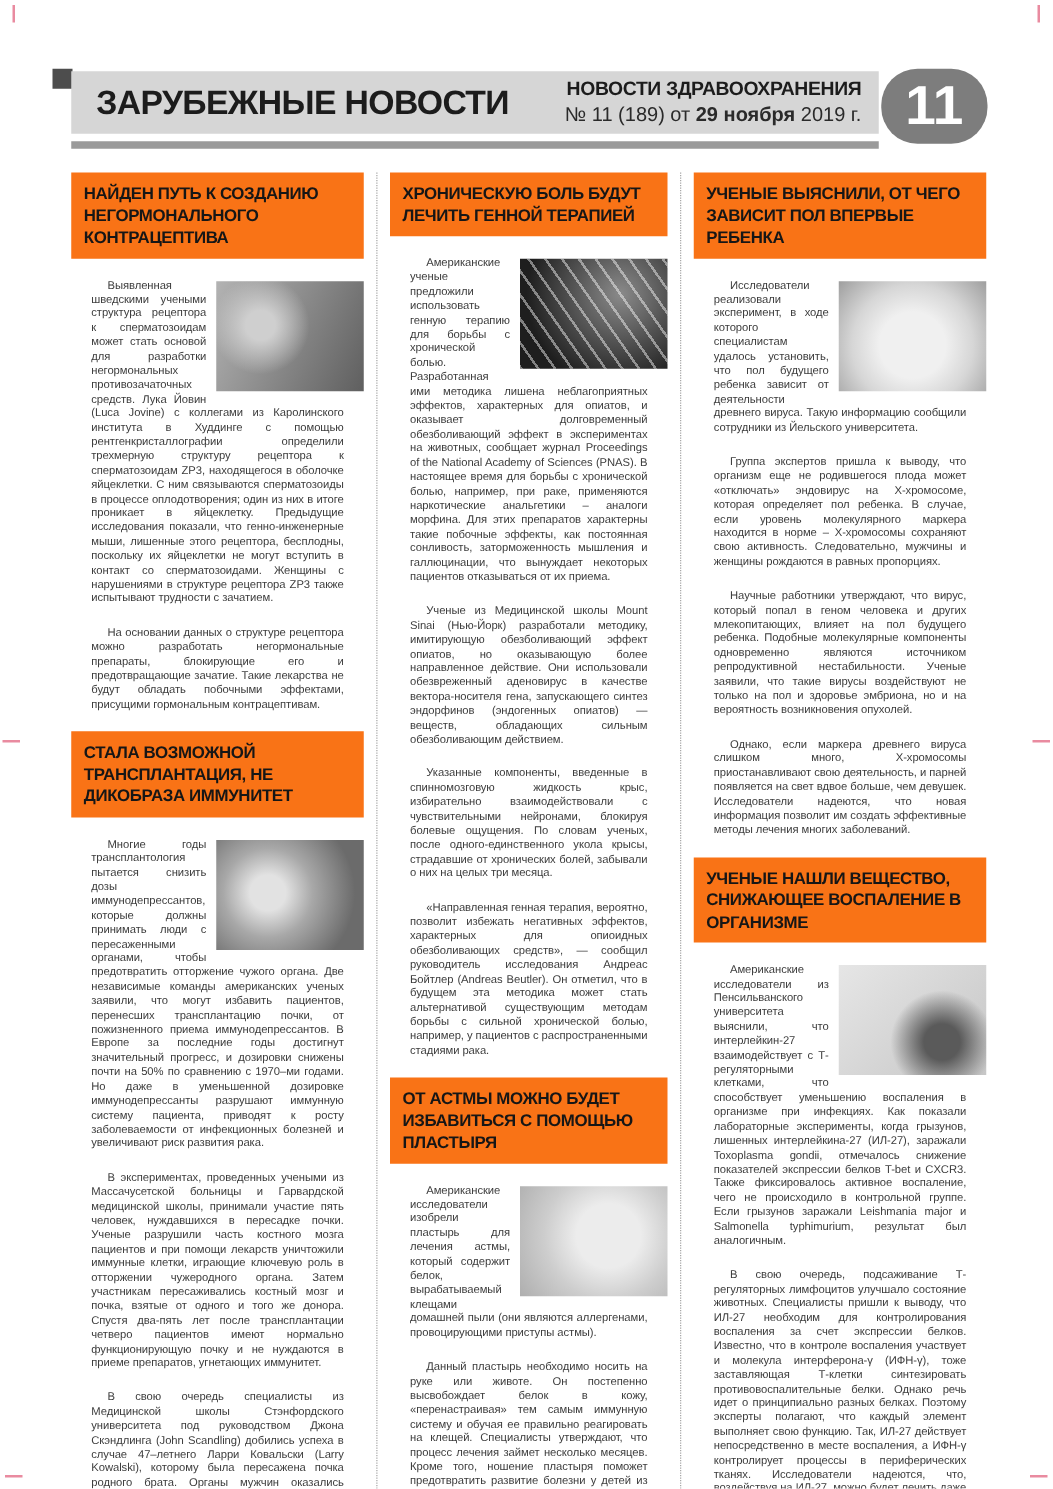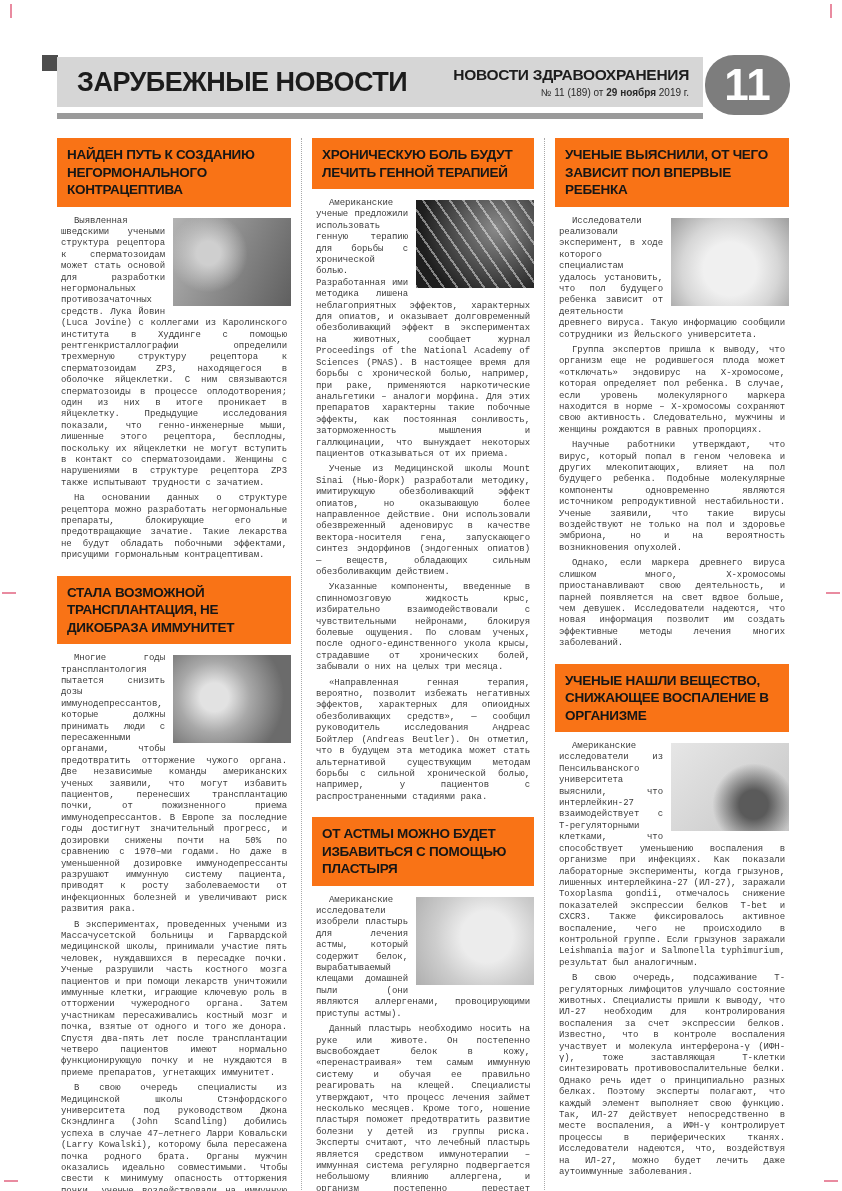--- a/index.html
+++ b/index.html
@@ -10,36 +10,36 @@
   .crop.v{width:2px;height:14px;}
   .crop.h{width:14px;height:2px;}
   
   .print-square{position:absolute;left:42px;top:55px;width:16px;height:16px;background:#4d4d4d;}
   .masthead{position:absolute;left:57px;top:57px;width:646px;height:50px;background:#d6d6d6;
             display:flex;justify-content:space-between;align-items:center;box-sizing:border-box;
             padding:0 14px 0 20px;}
   .masthead h1{margin:0;font-size:27px;font-weight:bold;color:#1c1c1c;letter-spacing:-0.5px;white-space:nowrap;}
   .masthead-right{text-align:right;color:#1c1c1c;}
   .edition{font-size:15.5px;font-weight:bold;letter-spacing:-0.3px;}
-  .issue-line{font-size:10px;margin-top:3px;color:#2a2a2a;}
+  .issue-line{font-size:16px;margin-top:3px;color:#2a2a2a;}
   .issue-line b{font-weight:bold;}
   .page-num{position:absolute;left:705px;top:55px;width:85px;height:60px;background:#7d7d7d;
             color:#fff;font-size:44px;font-weight:bold;display:flex;align-items:center;justify-content:center;border-radius:29px;}
   .header-bar{position:absolute;left:57px;top:113px;width:646px;height:6px;background:#9a9a9a;}
   
   .columns{position:absolute;left:57px;top:138px;width:733px;display:flex;align-items:stretch;}
   .col{width:244px;box-sizing:border-box;padding:0 10px;}
   .col:first-child{padding-left:0;}
   .col:last-child{padding-right:0;}
   .col.mid{border-left:1px dotted #a8a8a8;border-right:1px dotted #a8a8a8;}
   .article{margin-bottom:14px;}
   .title-box{background:#f97316;padding:8px 10px;margin-bottom:9px;}
   .title-box h2{margin:0;font-size:13.5px;line-height:17.5px;font-weight:bold;color:#161616;letter-spacing:-0.3px;}
   .body{font-size:9px;line-height:11.4px;text-align:justify;letter-spacing:-0.05px;}
-  .body p{margin:4px;text-indent:13px;font-family:Liberation Mono, monospace;}
+  .body p{margin:16px;text-indent:13px;}
   .ph{float:right;width:118px;height:88px;margin:2px 0 4px 8px;}
   
   .ph-contraceptive{background:radial-gradient(circle at 30% 40%,#cfcfcf 0 12%,transparent 40%),
                     linear-gradient(115deg,#b3b3b3,#8e8e8e 45%,#5f5f5f);}
   .ph-transplant{background:radial-gradient(circle at 35% 48%,#e2e2e2 0 16%,#a8a8a8 40%,#6b6b6b 78%);}
   .ph-dna{background:repeating-linear-gradient(55deg,rgba(255,255,255,.45) 0 2px,transparent 2px 11px),
           radial-gradient(circle at 68% 32%,#8a8a8a,#1e1e1e 75%);}
   .ph-asthma{background:radial-gradient(circle at 60% 45%,#ececec 0 30%,#cdcdcd 60%,#aeaeae);}
   .ph-blind{background:repeating-linear-gradient(75deg,rgba(255,255,255,.3) 0 2px,transparent 2px 26px),
             repeating-linear-gradient(-15deg,rgba(255,255,255,.25) 0 2px,transparent 2px 22px),

